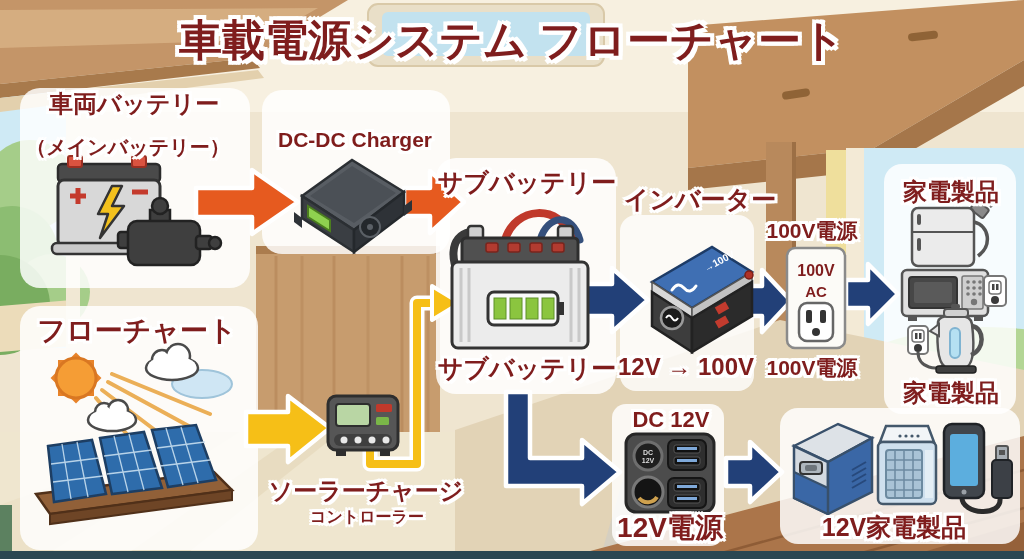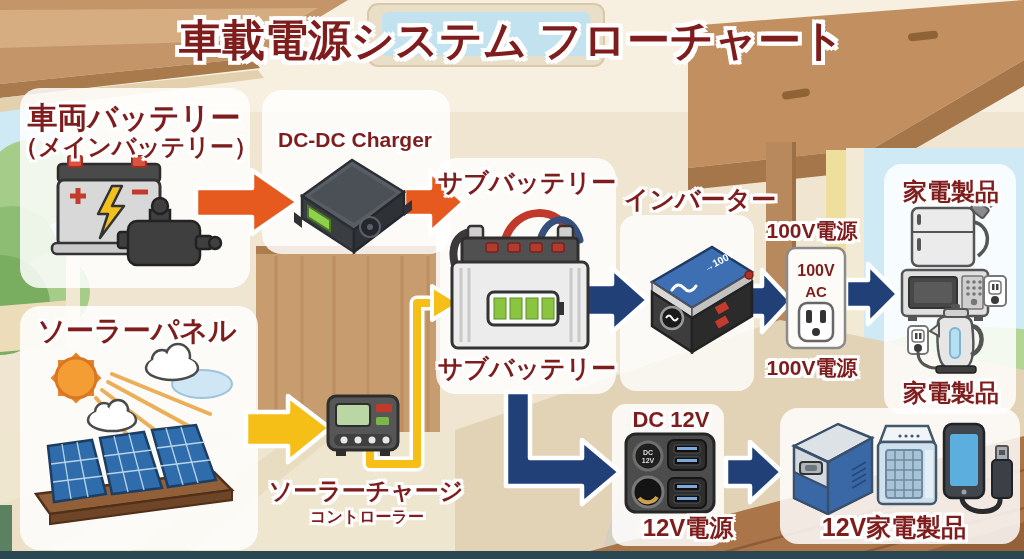--- a/index.html
+++ b/index.html
@@ -383,41 +383,42 @@
     <g>
       <rect x="996" y="446" width="12" height="16" rx="2" fill="#a7adb3" stroke="#555555" stroke-width="2"></rect>
       <rect x="999" y="450" width="6" height="5" fill="#555555"></rect>
       <rect x="992" y="460" width="20" height="38" rx="4" fill="#3c4046" stroke="#1f2226" stroke-width="2"></rect>
     </g>
   </g>
 </svg>
 
 <div class="label title" style="left:512px;top:40px">車載電源システム フローチャート</div>
 
-<div class="label" style="left:134px;top:118px;font-size:30px">車両バッテリー</div>
-<div class="label" style="left:136px;top:147px;font-size:24px">（メインバッテリー）</div>
+<div class="label" style="left:134px;top:104px;font-size:24px">車両バッテリー</div>
+<div class="label" style="left:128px;top:147px;font-size:20px">（メインバッテリー）</div>
 
 <div class="label" style="left:355px;top:139px;font-size:21px">DC-DC Charger</div>
 
 <div class="label" style="left:527px;top:182px;font-size:25px">サブバッテリー</div>
 <div class="label" style="left:527px;top:368px;font-size:25px">サブバッテリー</div>
 
 <div class="label" style="left:700px;top:199px;font-size:25px">インバーター</div>
+<div class="label" style="left:686px;top:367px;font-size:24px">12V → 100V</div>
 
 <div class="label" style="left:812px;top:230px;font-size:21px">100V電源</div>
 <div class="label plain" style="left:816px;top:271px;font-size:16px">100V</div>
 <div class="label plain" style="left:816px;top:291px;font-size:15px">AC</div>
 <div class="label" style="left:812px;top:367px;font-size:21px">100V電源</div>
 
 <div class="label" style="left:951px;top:192px;font-size:24px">家電製品</div>
 <div class="label" style="left:951px;top:393px;font-size:24px">家電製品</div>
 
-<div class="label" style="left:137px;top:331px;font-size:28px">ソーラーパネル</div>
+<div class="label" style="left:137px;top:331px;font-size:28px">フローチャート</div>
 
 <div class="label" style="left:366px;top:491px;font-size:24px">ソーラーチャージ</div>
 <div class="label" style="left:367px;top:517px;font-size:16px">コントローラー</div>
 
 <div class="label" style="left:671px;top:420px;font-size:22px">DC 12V</div>
-<div class="label" style="left:688px;top:528px;font-size:24px">12V電源</div>
+<div class="label" style="left:670px;top:528px;font-size:28px">12V電源</div>
 
 <div class="label" style="left:894px;top:527px;font-size:25px">12V家電製品</div>
 
 </div>
 
 </body></html>

